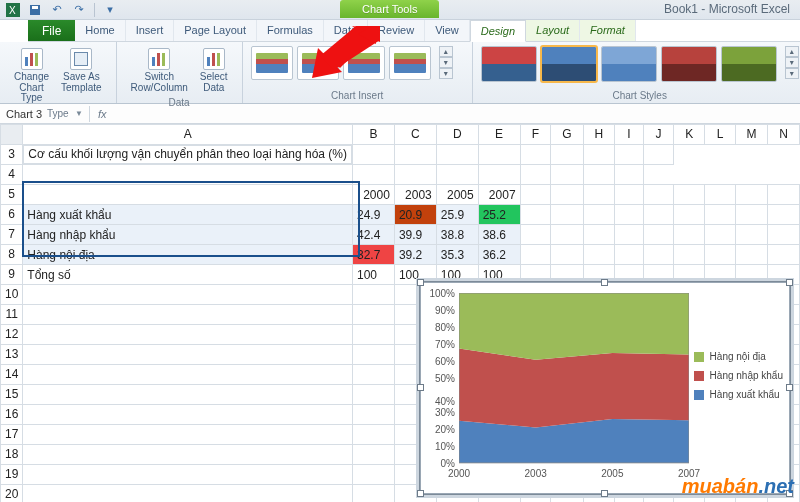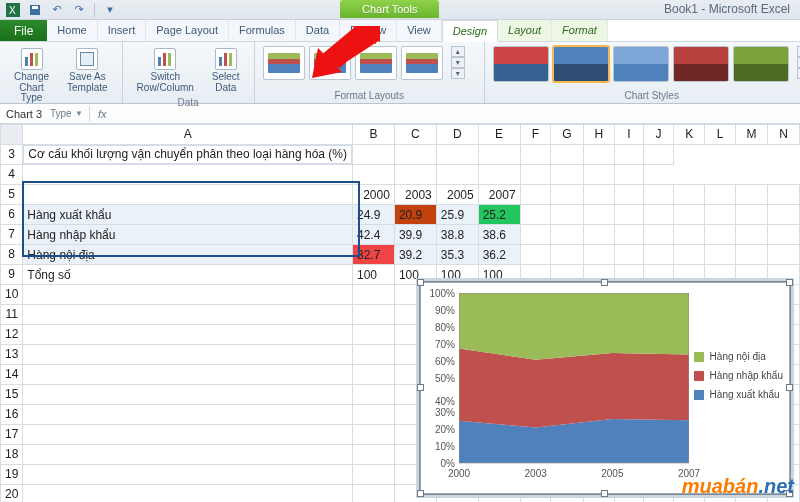--- a/index.html
+++ b/index.html
@@ -40,20 +40,21 @@
     border-radius:3px 3px 0 0;
     text-shadow:0 1px 0 rgba(0,0,0,.15);
   }
   
   .tabs {
     display:flex;
     align-items:stretch;
     height:22px;
     background:#fff;
     border-bottom:1px solid #cfd7df;
+    margin-left:28px;
   }
   .file-tab {
     background:linear-gradient(#2a8a2a,#1a6f1a);
     color:#fff;
     padding:4px 14px;
     font-size:12px;
     display:flex; align-items:center;
   }
   .tab {
     padding:4px 10px;
@@ -81,21 +82,21 @@
   }
   .group-label { text-align:center; color:#6b7a8a; font-size:10px; margin-top:2px;}
   .big-btn {
     display:flex; flex-direction:column; align-items:center;
     padding:2px 6px; color:#3e5a7a; gap:2px;
   }
   .big-btn .glyph { width:22px; height:22px; background:#fff; border:1px solid #a9b8c8; border-radius:2px; position:relative; }
   .glyph.chart::before { content:''; position:absolute; left:3px; bottom:3px; width:3px; height:9px; background:#4f81bd; }
   .glyph.chart::after { content:''; position:absolute; left:8px; bottom:3px; width:3px; height:13px; background:#c0504d; box-shadow:5px 0 0 -0px #9bbb59; }
   .glyph.save::before { content:''; position:absolute; inset:3px; border:1px solid #6b8aab; background:#e6eef6;}
-  .hbtns { display:flex; gap:6px; }
+  .hbtns { display:flex; }
   
   .thumbs { display:flex; gap:4px; flex:1; align-items:flex-start;}
   .thumb {
     width:42px; height:34px; background:#fff; border:1px solid #b9c5d1; border-radius:2px;
     position:relative; overflow:hidden;
   }
   .thumb::before { content:''; position:absolute; left:4px; right:4px; top:6px; height:20px;
     background:linear-gradient(to top,#4f81bd 45%,#c0504d 45% 70%,#9bbb59 70%); border-radius:1px;}
   
   .style-thumb {
@@ -250,21 +251,21 @@
       <div class="thumb"></div>
       <div class="thumb"></div>
       <div class="thumb"></div>
       <div class="thumb"></div>
       <div class="scroll-arrows">
           <div>▴</div>
           <div>▾</div>
           <div>▾</div>
         </div>
     </div>
-    <div class="group-label">Format Layouts</div>
+    <div class="group-label">Chart Insert</div>
   </div>
 
   <div class="group" style="flex:1">
     <div class="thumbs">
       <div class="style-thumb v1">
           <div class="area"></div>
         </div>
       <div class="style-thumb v2 selected">
           <div class="area"></div>
         </div>

